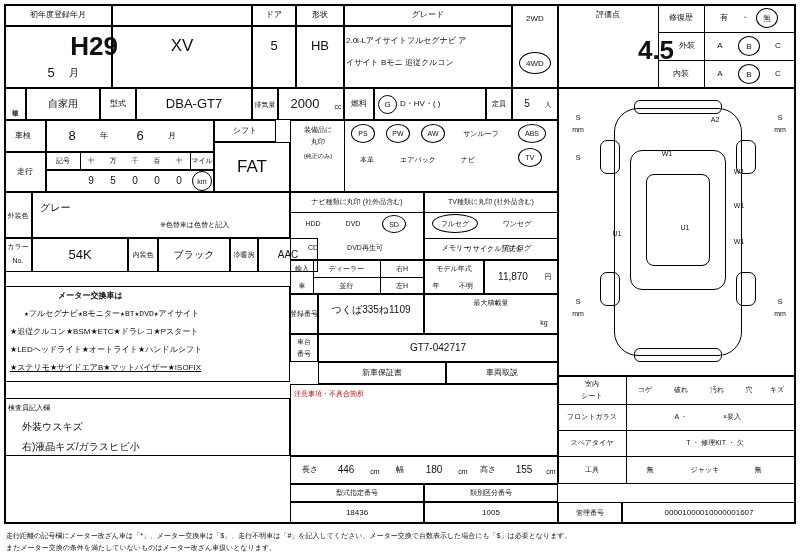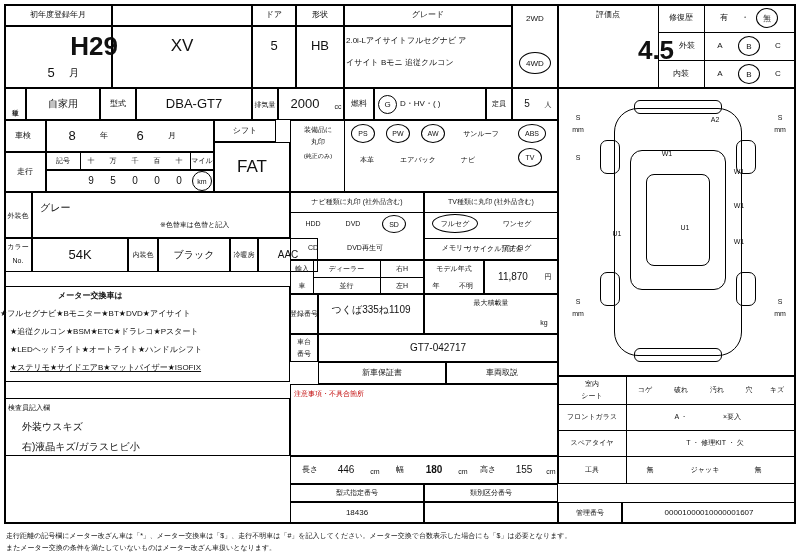--- a/index.html
+++ b/index.html
@@ -222,48 +222,49 @@
   <div class="bx" style="left:318px;top:362px;width:128px;height:22px;"></div>
   <div class="t small" style="left:318px;top:362px;width:128px;height:22px;">新車保証書</div>
   <div class="bx" style="left:446px;top:362px;width:112px;height:22px;"></div>
   <div class="t small" style="left:446px;top:362px;width:112px;height:22px;">車両取説</div>
 
   <div class="bx" style="left:290px;top:384px;width:268px;height:72px;"></div>
   <div class="t vsmall lft" style="left:294px;top:386px;width:160px;height:16px;color:#c00000;">注意事項・不具合箇所</div>
 
   <div class="bx" style="left:4px;top:286px;width:286px;height:96px;"></div>
   <div class="t small lft b" style="left:10px;top:288px;width:160px;height:16px;">メーター交換車は</div>
-  <div class="t small lft" style="left:0;top:306px;width:280px;height:17px;">★フルセグナビ★Bモニター★BT★DVD★アイサイト</div>
+  <div class="t small lft" style="left:24px;top:306px;width:280px;height:17px;font-family:Liberation Mono, monospace;">★フルセグナビ★Bモニター★BT★DVD★アイサイト</div>
   <div class="t small lft" style="left:10px;top:324px;width:280px;height:17px;">★追従クルコン★BSM★ETC★ドラレコ★Pスタート</div>
   <div class="t small lft" style="left:10px;top:342px;width:280px;height:17px;">★LEDヘッドライト★オートライト★ハンドルシフト</div>
   <div class="t small lft" style="left:10px;top:360px;width:280px;height:17px;text-decoration:underline;">★ステリモ★サイドエアB★マットバイザー★ISOFIX</div>
 
   <div class="bx" style="left:4px;top:398px;width:286px;height:58px;"></div>
   <div class="t vsmall lft" style="left:8px;top:400px;width:80px;height:16px;">検査員記入欄</div>
   <div class="t med lft" style="left:22px;top:418px;width:260px;height:18px;">外装ウスキズ</div>
   <div class="t med lft" style="left:22px;top:438px;width:260px;height:18px;">右)液晶キズ/ガラスヒビ小</div>
 
   <div class="bx" style="left:290px;top:456px;width:268px;height:28px;"></div>
   <div class="t small" style="left:294px;top:456px;width:32px;height:28px;">長さ</div>
   <div class="t med" style="left:326px;top:456px;width:40px;height:28px;">446</div>
   <div class="t vsmall" style="left:366px;top:462px;width:18px;height:20px;">cm</div>
   <div class="t small" style="left:386px;top:456px;width:28px;height:28px;">幅</div>
-  <div class="t med" style="left:414px;top:456px;width:40px;height:28px;font-weight:bold;">180</div>
+  <div class="t med" style="left:414px;top:456px;width:40px;height:28px;">180</div>
   <div class="t vsmall" style="left:454px;top:462px;width:18px;height:20px;">cm</div>
   <div class="t small" style="left:472px;top:456px;width:32px;height:28px;">高さ</div>
   <div class="t med" style="left:504px;top:456px;width:40px;height:28px;">155</div>
   <div class="t vsmall" style="left:542px;top:462px;width:18px;height:20px;">cm</div>
 
   <div class="bx" style="left:290px;top:484px;width:134px;height:18px;"></div>
   <div class="t vsmall" style="left:290px;top:484px;width:134px;height:18px;">型式指定番号</div>
   <div class="bx" style="left:424px;top:484px;width:134px;height:18px;"></div>
   <div class="t vsmall" style="left:424px;top:484px;width:134px;height:18px;">類別区分番号</div>
   <div class="bx" style="left:290px;top:502px;width:134px;height:22px;"></div>
   <div class="t small" style="left:290px;top:502px;width:134px;height:22px;">18436</div>
   <div class="bx" style="left:424px;top:502px;width:134px;height:22px;"></div>
+  <div class="t small" style="left:424px;top:502px;width:134px;height:22px;">1005</div>
 
   <div class="bx" style="left:558px;top:4px;width:238px;height:84px;"></div>
   <div class="vline" style="left:658px;top:4px;height:84px;"></div>
   <div class="hline" style="left:658px;top:32px;width:138px;"></div>
   <div class="hline" style="left:658px;top:60px;width:138px;"></div>
   <div class="vline" style="left:704px;top:4px;height:84px;"></div>
 
   <div class="t small" style="left:558px;top:6px;width:100px;height:18px;">評価点</div>
   <div class="t xxl b" style="left:558px;top:26px;width:100px;height:50px;">4.5</div>
 

